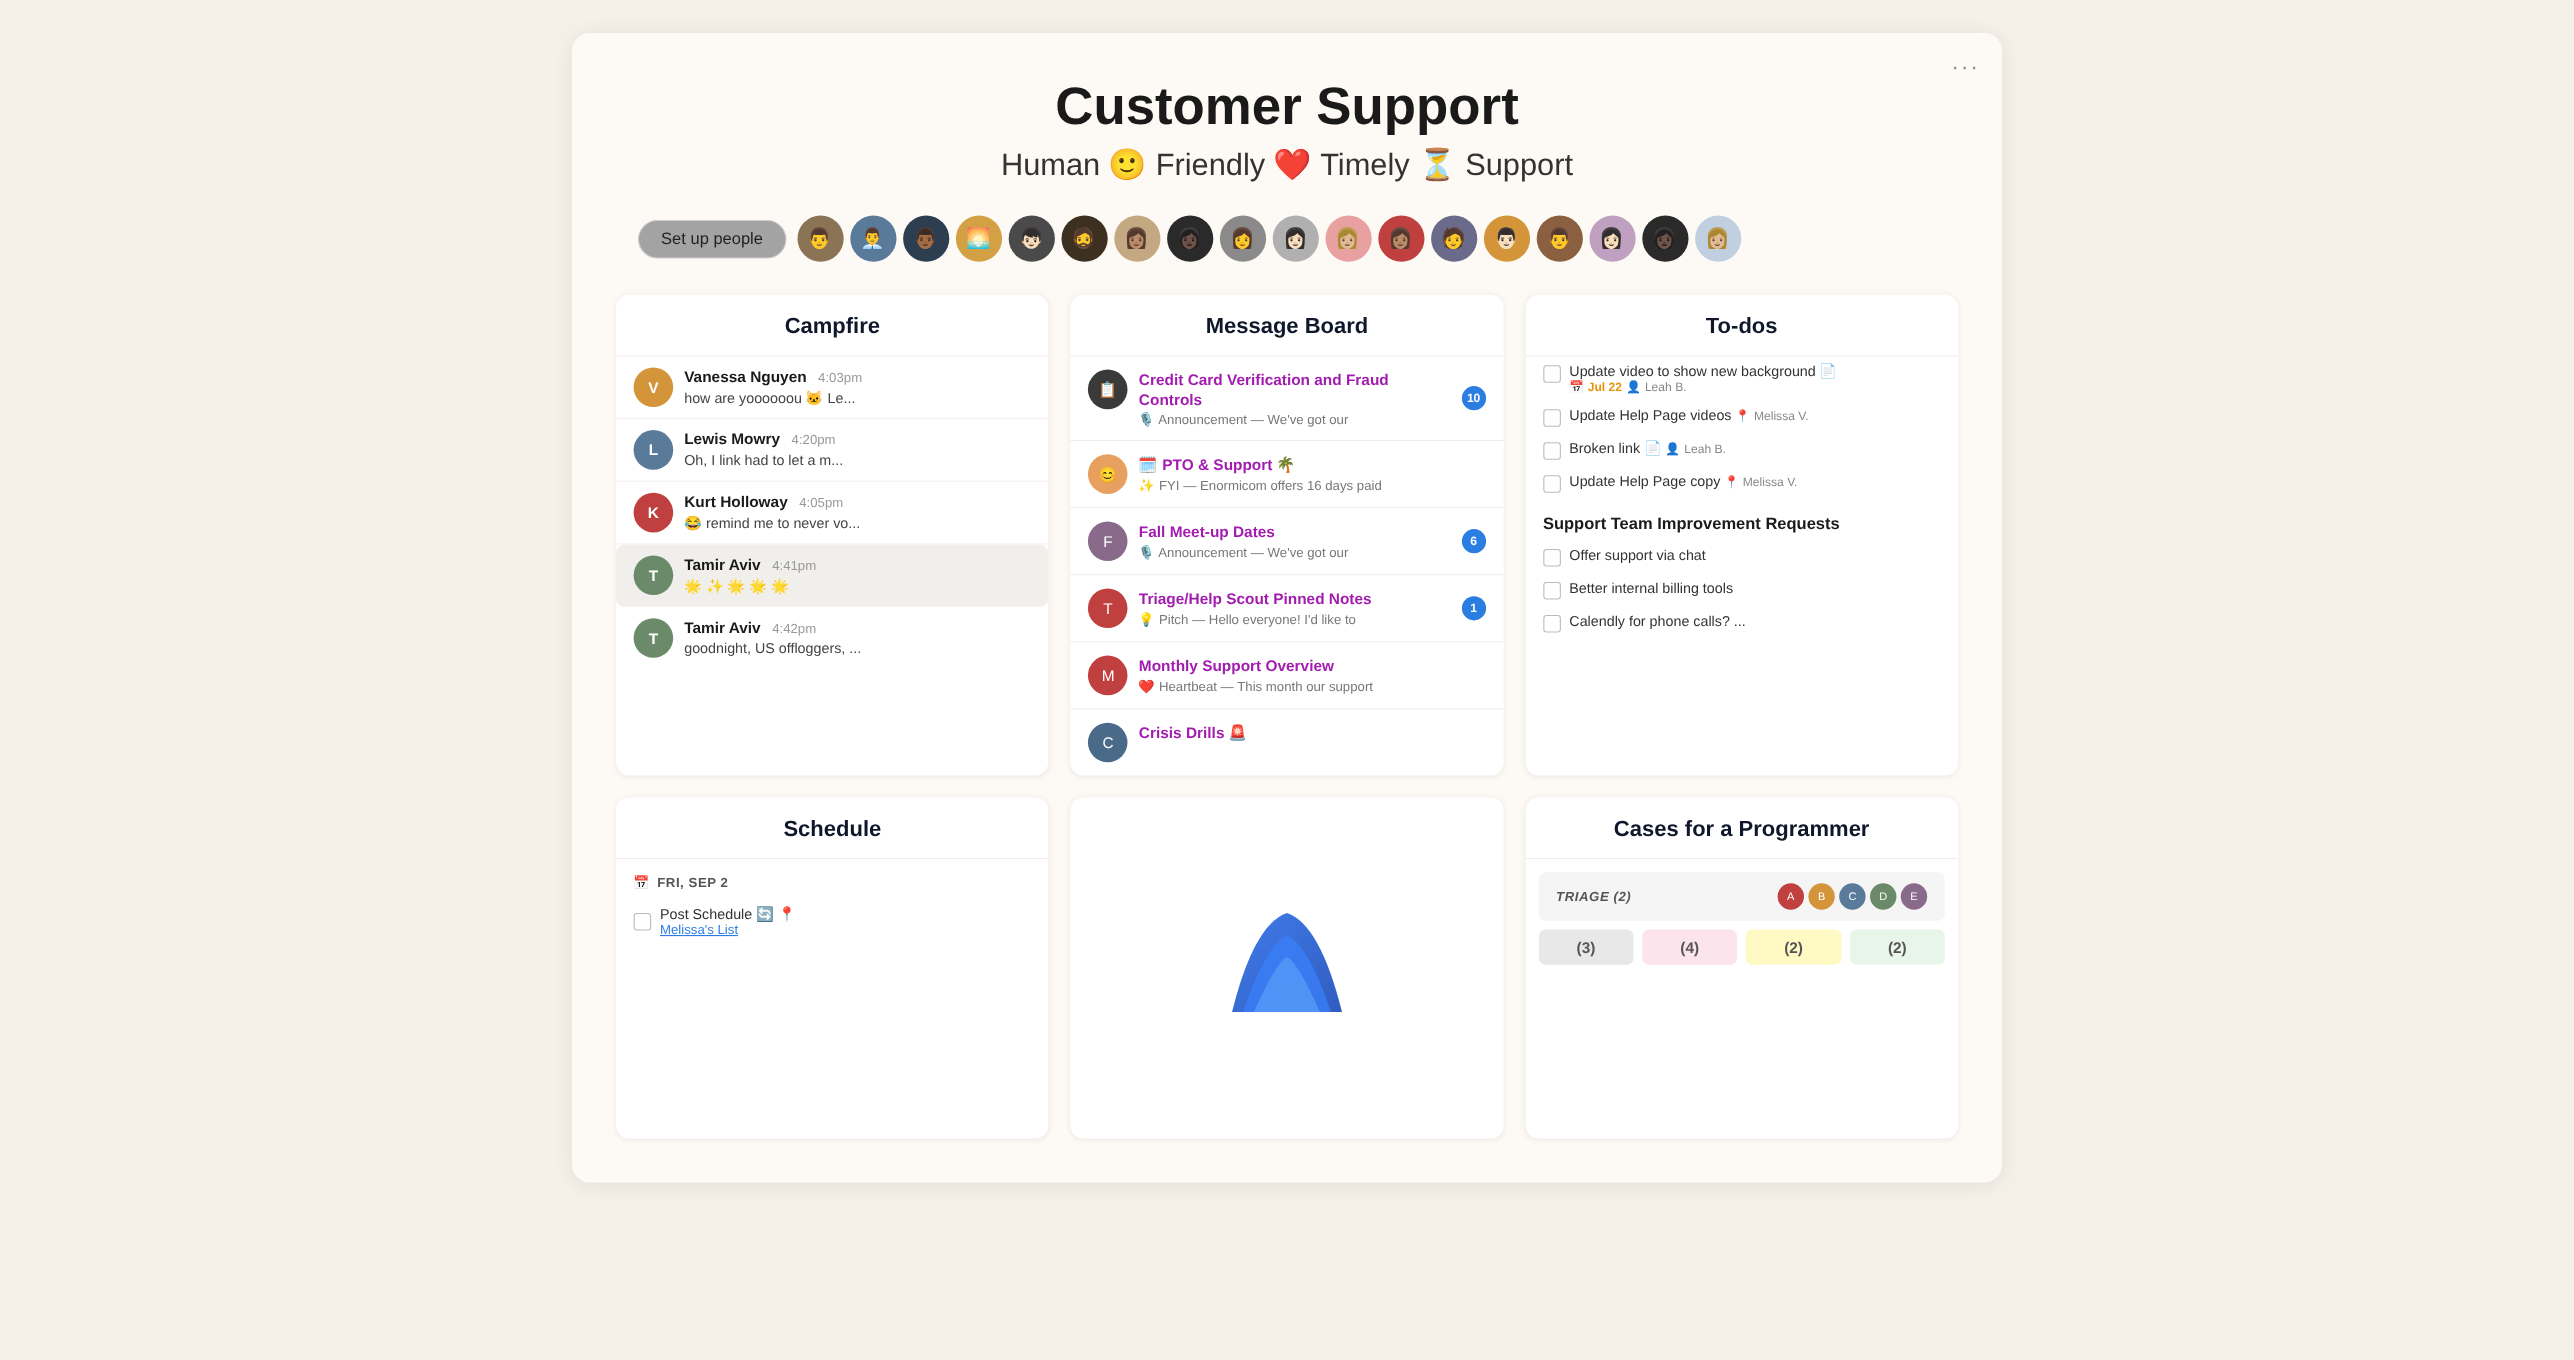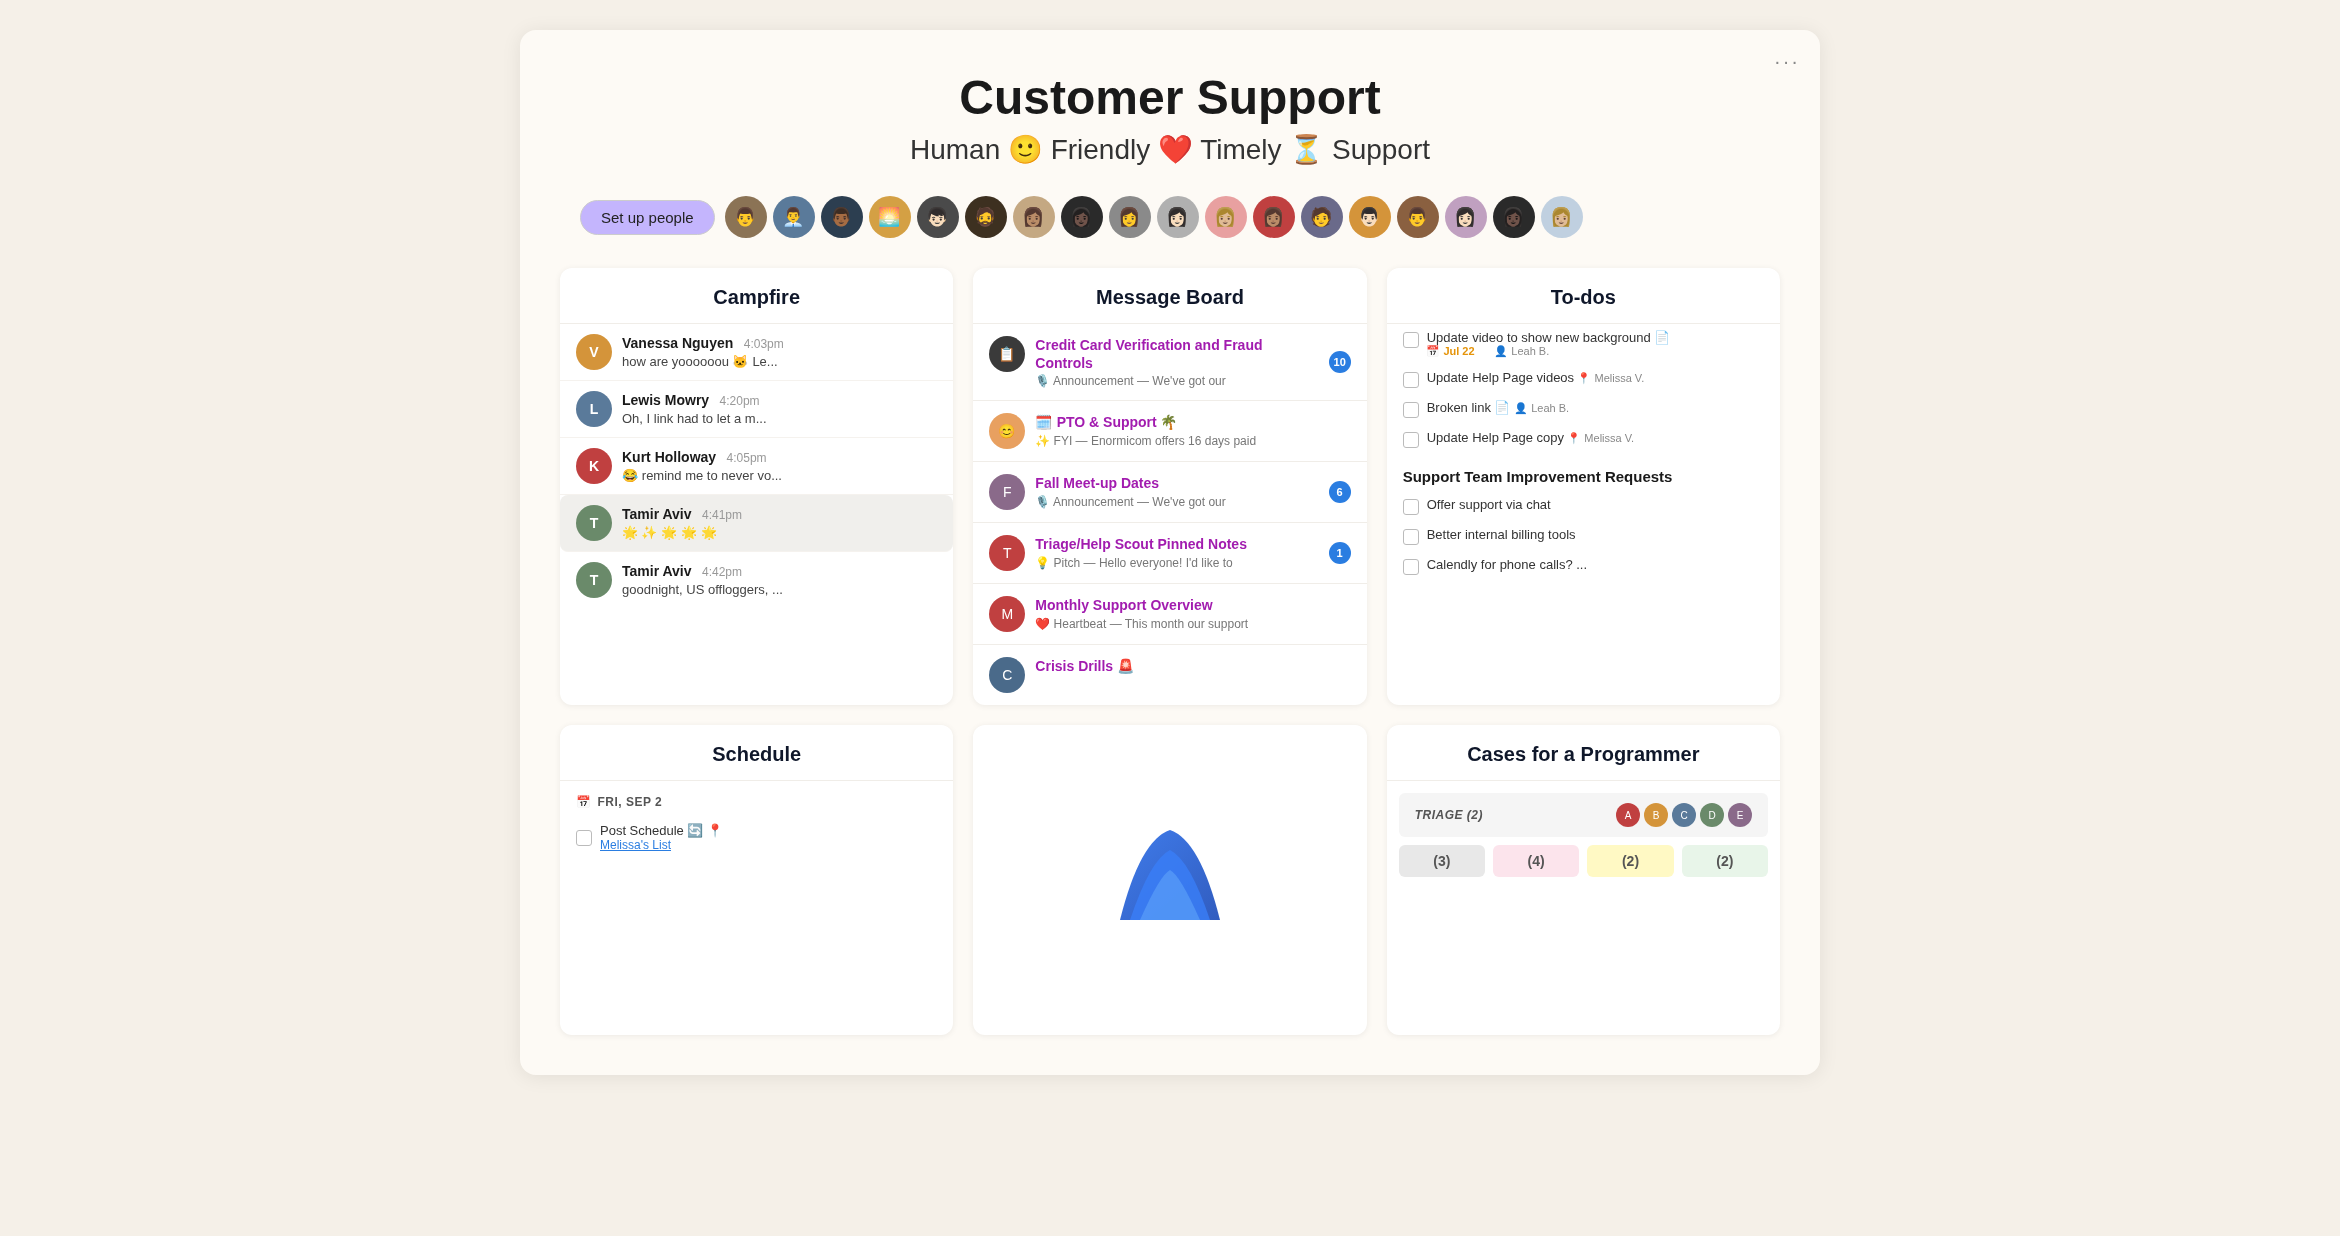--- a/index.html
+++ b/index.html
@@ -48,21 +48,21 @@
     }
     .people-row {
       display: flex;
       align-items: center;
       gap: 10px;
       margin-bottom: 30px;
       padding-left: 20px;
     }
     .set-up-btn {
       border: 1.5px solid #ccc;
-      background: #c4b5fd;
+      background: #a3a3a3;
       border-radius: 30px;
       padding: 8px 20px;
       font-size: 15px;
       cursor: pointer;
       white-space: nowrap;
       color: #222;
     }
     .avatars {
       display: flex;
       gap: 6px;
@@ -234,21 +234,21 @@
     .todo-text {
       font-size: 13px;
       color: #333;
       flex: 1;
     }
     .todo-meta {
       font-size: 11px;
       color: #999;
       display: flex;
       align-items: center;
-      gap: 20px;
+      gap: 4px;
     }
     .todo-date {
       color: #e5940a;
       font-weight: 600;
       font-size: 11px;
     }
     .todo-assignee {
       font-size: 11px;
       color: #888;
     }

